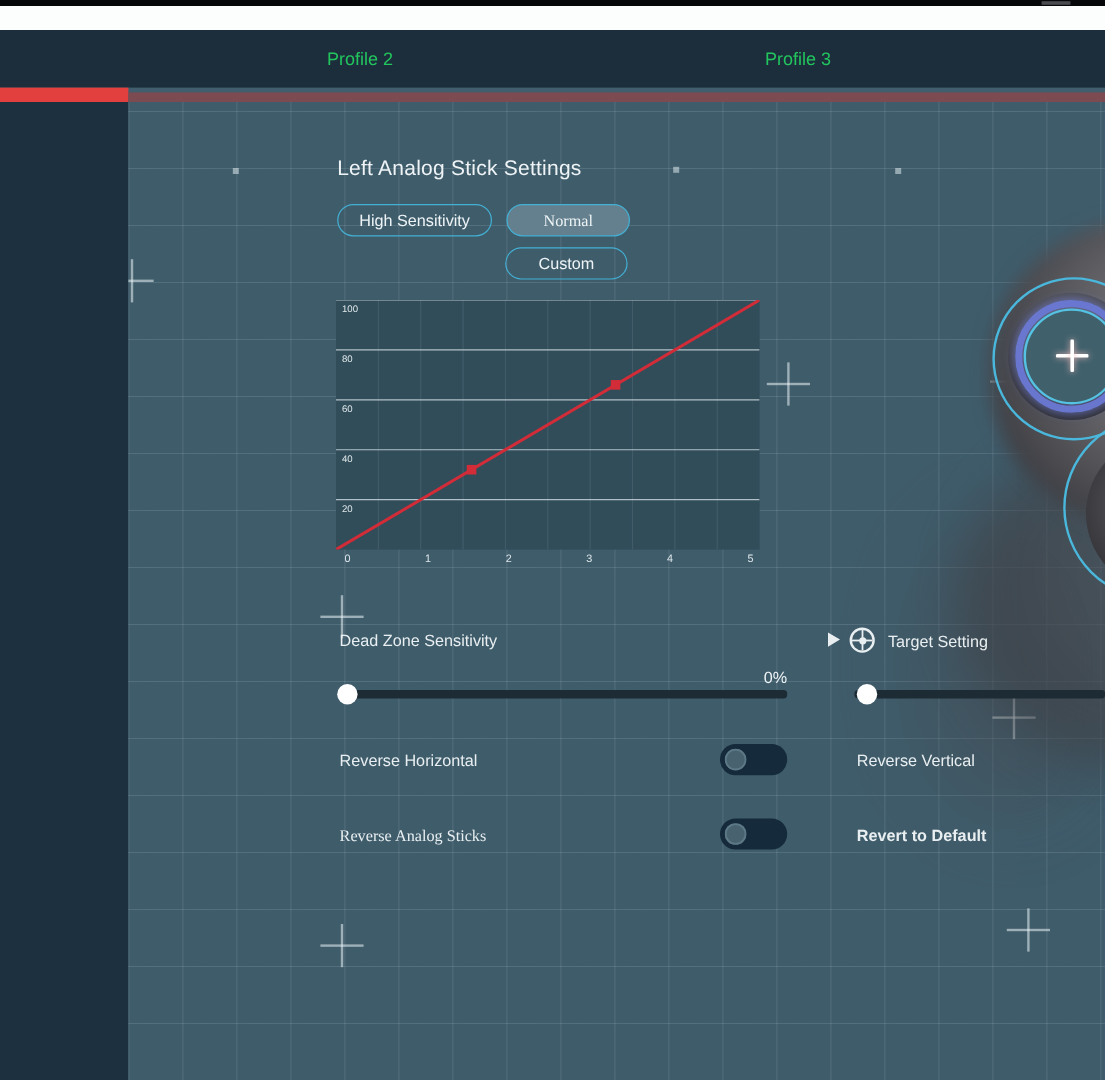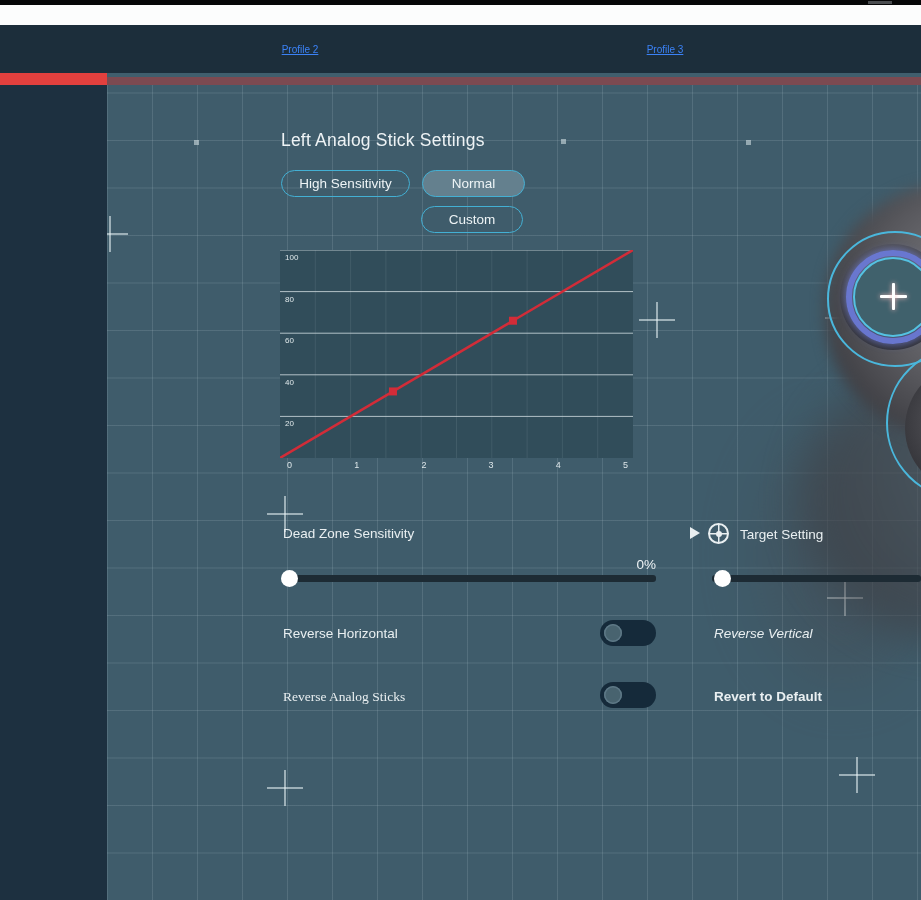--- a/index.html
+++ b/index.html
@@ -7,21 +7,21 @@
     position:relative;width:921px;height:900px;overflow:hidden;
     font-family:"Liberation Sans", sans-serif;
     background:#405e6d;
   }
   
   .top-black{position:absolute;left:0;top:0;width:921px;height:5px;background:#060708;}
   .top-black-seg{position:absolute;left:868px;top:1px;width:24px;height:3px;background:#4a4d50;}
   .white-strip{position:absolute;left:0;top:5px;width:921px;height:20px;background:#fcfdfd;border-bottom:1px solid #e3e5e6;}
   .nav{position:absolute;left:0;top:25px;width:921px;height:48px;background:#1c2e3b;}
   .tab{position:absolute;top:0;height:48px;width:160px;display:flex;align-items:center;justify-content:center;
-       color:#3b82f6;font-size:10px;cursor:default;text-decoration:underline;}
+       color:#22c55e;font-size:15px;cursor:default;}
   .tab-1{left:220px;}
   .tab-2{left:585px;}
   .accent-active{position:absolute;left:0;top:73px;width:107px;height:12px;background:#e2403e;}
   .accent-rest{position:absolute;left:107px;top:77px;width:814px;height:8px;background:#7c4a51;}
   
   .leftcol{position:absolute;left:0;top:85px;width:107px;height:815px;background:#1d3040;}
   .gridarea{
     position:absolute;left:107px;top:85px;width:814px;height:815px;overflow:hidden;
     background-color:#3f5c6b;
     background-image:
@@ -61,21 +61,21 @@
     background:radial-gradient(circle at 45% 45%, #606065, #2c2c31 80%);}
   .stick2-ring{position:absolute;left:779px;top:261px;width:150px;height:150px;border-radius:50%;
     border:2px solid #4ab7dc;}
   
   .panel-title{position:absolute;left:281px;top:130px;font-size:17.5px;color:#eef3f5;letter-spacing:0.2px;}
   .pill{position:absolute;height:27px;border-radius:14px;border:1.5px solid #43b0d4;
     color:#eef4f6;font-size:13.5px;display:flex;align-items:center;justify-content:center;
     box-sizing:border-box;background:transparent;cursor:pointer;}
   .pill.selected{background:#64808e;}
   .btn-hs{left:281px;top:170px;width:129px;}
-  .btn-n {left:422px;top:170px;width:103px;}
+  .btn-n {left:422px;top:170px;width:103px;font-family:Liberation Serif, serif;}
   .btn-ls{left:281px;top:206px;width:126px;}
   .btn-c {left:421px;top:206px;width:102px;}
   
   .chart-wrap{position:absolute;left:280px;top:250px;width:353px;height:208px;background:#314d5a;}
   .x-axis-labels{position:absolute;left:287px;top:460px;width:341px;display:flex;justify-content:space-between;
     color:#dde6e9;font-size:9px;}
   
   .ctl-label{position:absolute;font-size:13.5px;color:#e9eff1;}
   .value-label{position:absolute;font-size:13.5px;color:#eef3f5;text-align:right;}
   .slider-track{position:absolute;height:7px;background:#1d2b34;border-radius:3px;cursor:pointer;}
@@ -190,21 +190,21 @@
   <div class="target-icon"></div>
   <div class="ctl-label" style="left:740px;top:527px;">Target Setting</div>
   <div class="slider-track" style="left:712px;top:575px;width:209px;">
     <div class="slider-knob" style="left:2px;"></div>
   </div>
 
   <div class="ctl-label" style="left:283px;top:626px;">Reverse Horizontal</div>
   <div class="toggle" style="left:600px;top:620px;">
     <div class="knob"></div>
   </div>
-  <div class="ctl-label" style="left:714px;top:626px;font-style:italic;">Reverse Vertical</div>
+  <div class="ctl-label" style="left:714px;top:626px;">Reverse Vertical</div>
 
   <div class="ctl-label" style="left:283px;top:689px;font-family:Liberation Serif, serif;">Reverse Analog Sticks</div>
   <div class="toggle" style="left:600px;top:682px;">
     <div class="knob"></div>
   </div>
   <div class="ctl-label" style="left:714px;top:689px;font-weight:bold;">Revert to Default</div>
 
 </div>
 
 </body></html>

